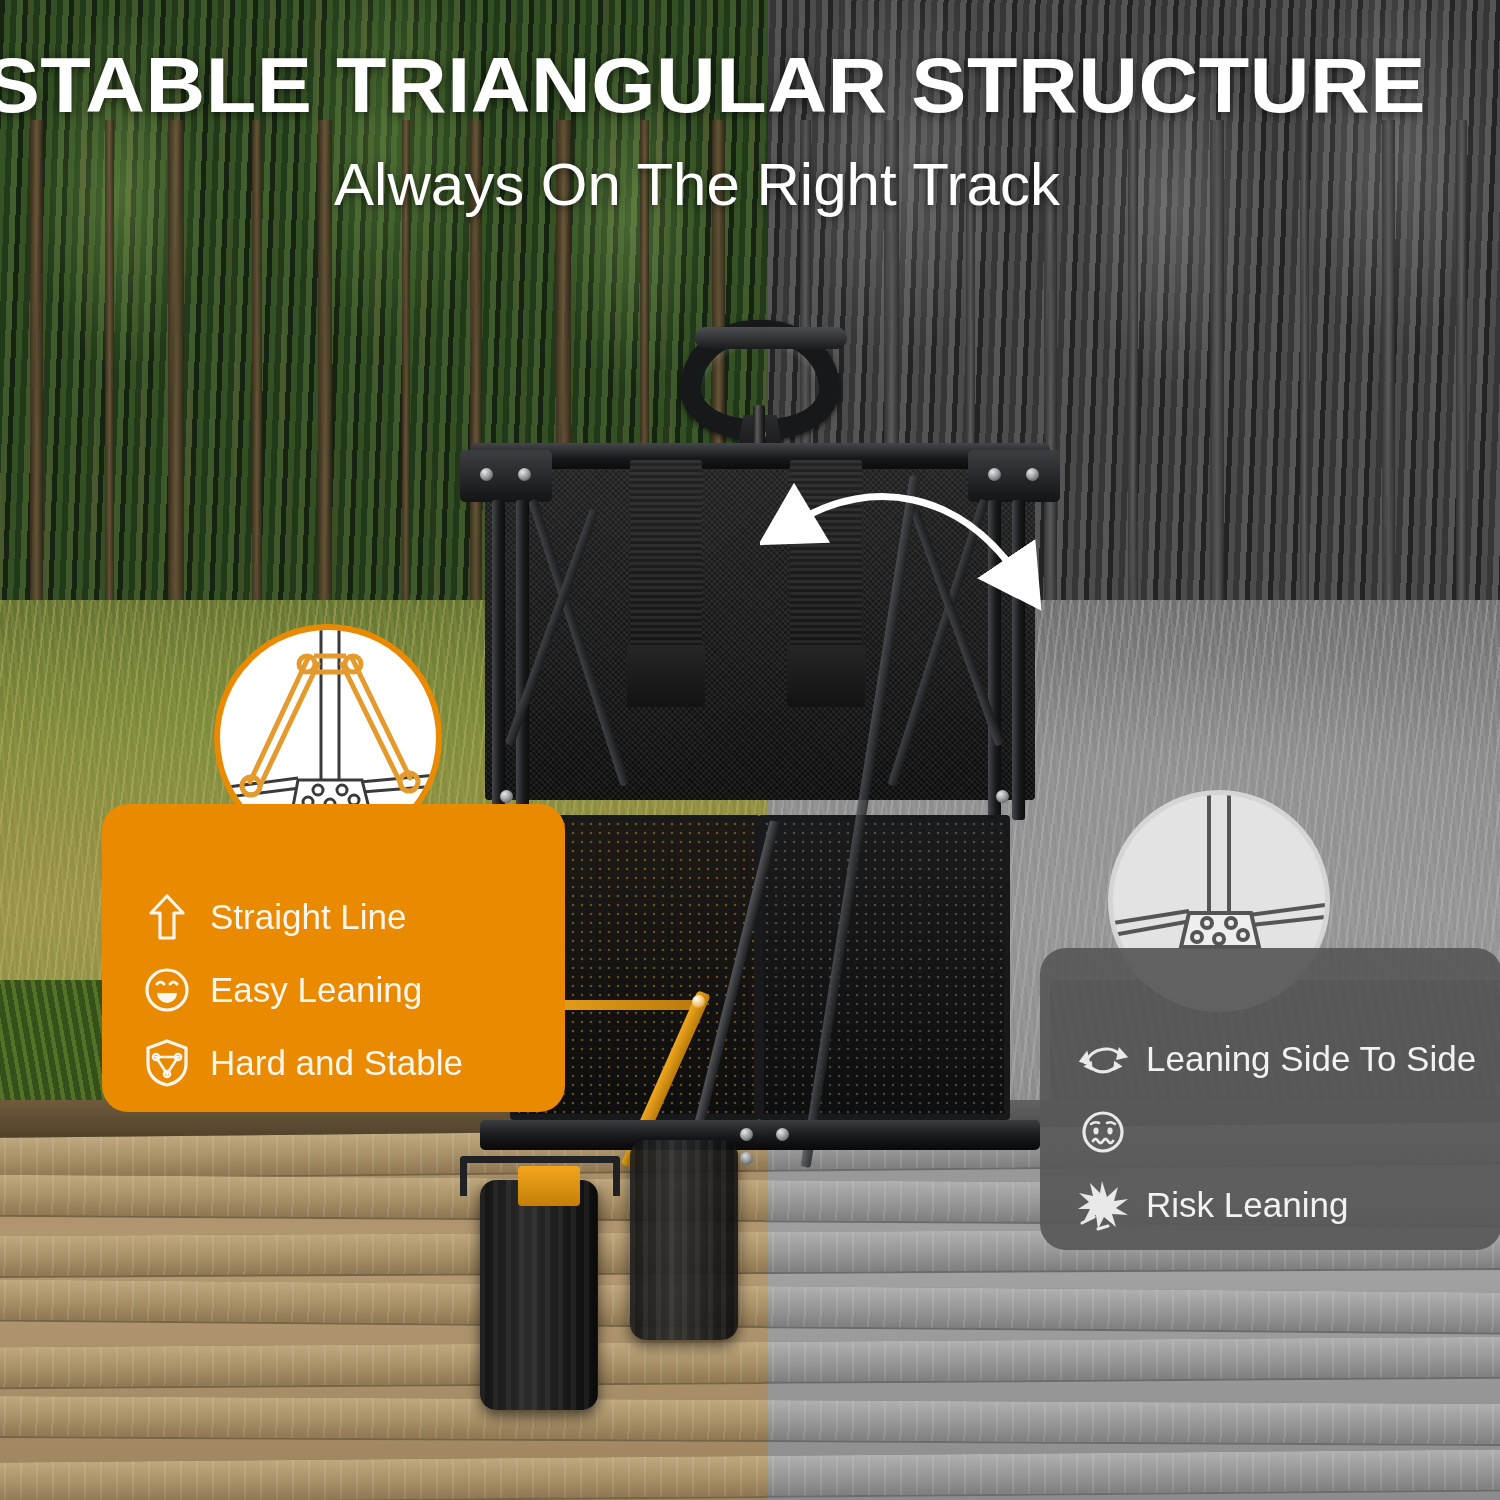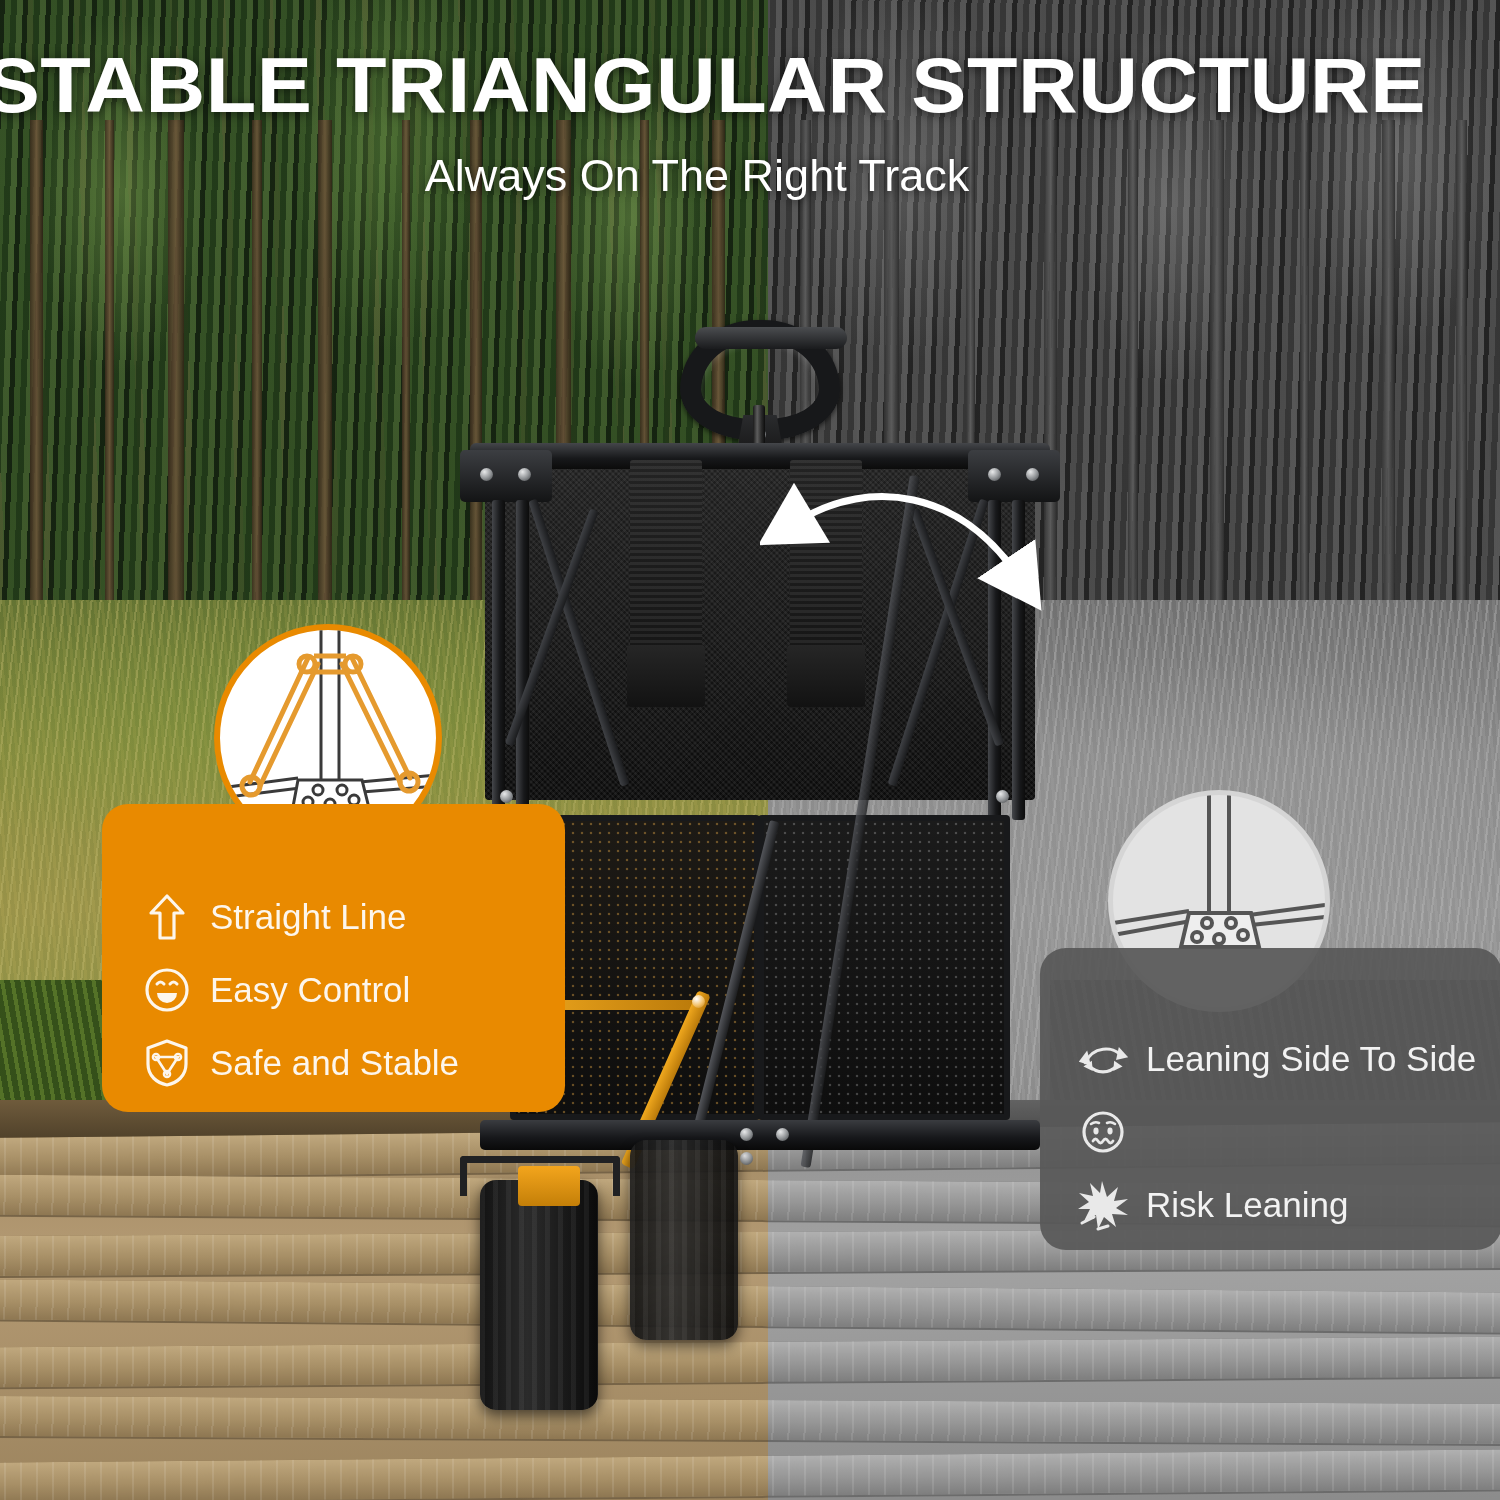--- a/index.html
+++ b/index.html
@@ -234,21 +234,21 @@
 
   
   .title-wrap{ position:absolute; left:0; top:46px; width:1344px; text-align:center;margin-left:25px; }
   .title{
     font-size:78px; font-weight:700; color:#ffffff; letter-spacing:.5px;
     line-height:1; transform:scaleX(1.06); transform-origin:center;
     text-shadow:0 2px 10px rgba(0,0,0,.55);
     white-space:nowrap;
   }
   .subtitle{
-    margin-top:26px; font-size:45px; color:#ffffff; font-weight:400;
+    margin-top:26px; font-size:60px; color:#ffffff; font-weight:400;
     text-shadow:0 2px 8px rgba(0,0,0,.55);
   }
 
   
   .badge{ position:absolute; border-radius:50%; overflow:hidden; }
   .badge-orange{
     left:214px; top:624px; width:228px; height:228px;
     background:#ffffff; border:6px solid #e98a00;
   }
   .badge-gray{
@@ -482,34 +482,34 @@
 
       <div class="prow">
         <span class="picon">
           <svg width="48" height="48" viewBox="0 0 48 48">
             <circle cx="24" cy="24" r="20" fill="none" stroke="#fdf6ec" stroke-width="3.2"></circle>
             <path d="M14,18 q3.5,-4 7,0" fill="none" stroke="#fdf6ec" stroke-width="3" stroke-linecap="round"></path>
             <path d="M27,18 q3.5,-4 7,0" fill="none" stroke="#fdf6ec" stroke-width="3" stroke-linecap="round"></path>
             <path d="M14,27 a10,10 0 0 0 20,0 Z" fill="#fdf6ec"></path>
           </svg>
         </span>
-        <span class="plabel">Easy Control</span>
+        <span class="plabel">Easy Leaning</span>
       </div>
 
       <div class="prow">
         <span class="picon">
           <svg width="46" height="50" viewBox="0 0 46 50">
             <path d="M23,3 L42,10 V26 C42,38 33,45 23,47 C13,45 4,38 4,26 V10 Z" fill="none" stroke="#fdf6ec" stroke-width="3.2" stroke-linejoin="round"></path>
             <path d="M12,19 L34,19 L23,36 Z" fill="none" stroke="#fdf6ec" stroke-width="2.6"></path>
             <circle cx="12" cy="19" r="3.1" fill="none" stroke="#fdf6ec" stroke-width="2.4"></circle>
             <circle cx="34" cy="19" r="3.1" fill="none" stroke="#fdf6ec" stroke-width="2.4"></circle>
             <circle cx="23" cy="36" r="3.1" fill="none" stroke="#fdf6ec" stroke-width="2.4"></circle>
           </svg>
         </span>
-        <span class="plabel">Safe and Stable</span>
+        <span class="plabel">Hard and Stable</span>
       </div>
 
     </div>
   </div>
 
   <div class="panel panel-gray">
     <div class="plist">
 
       <div class="prow">
         <span class="picon">

